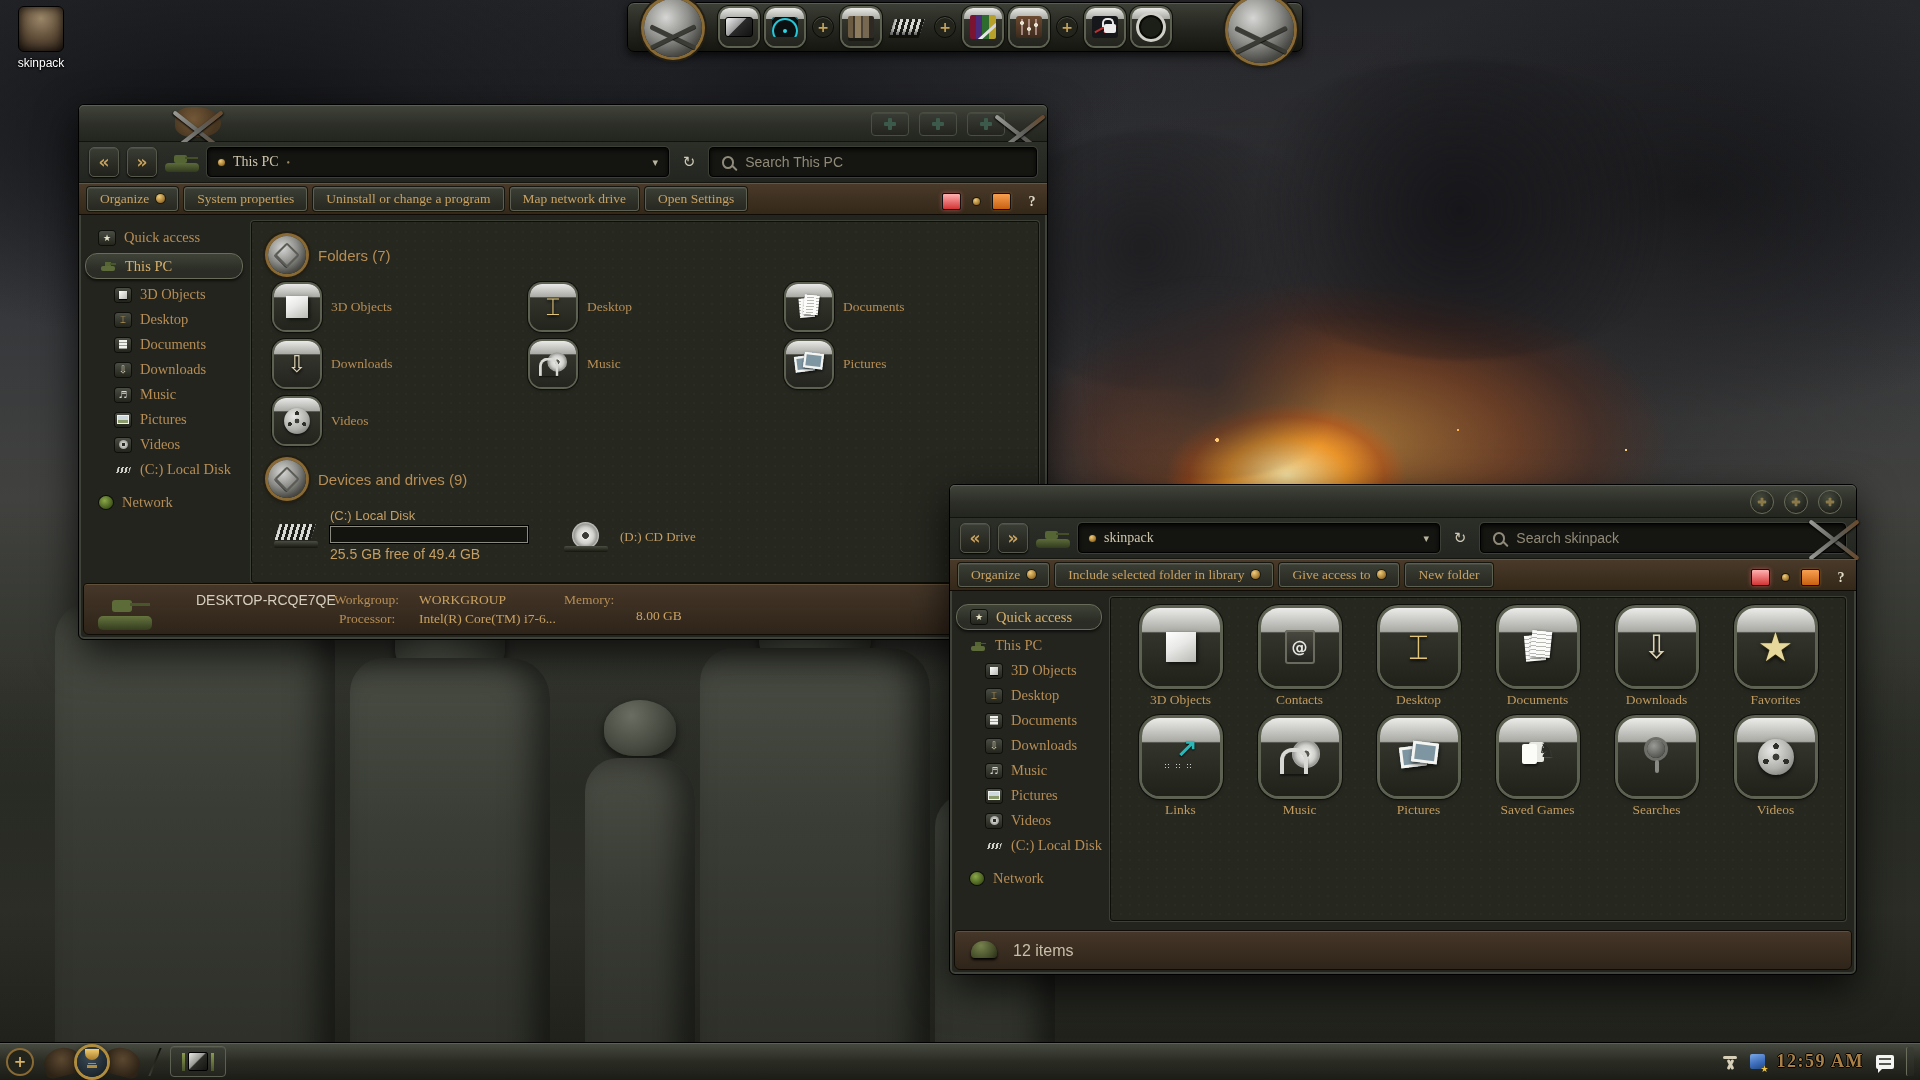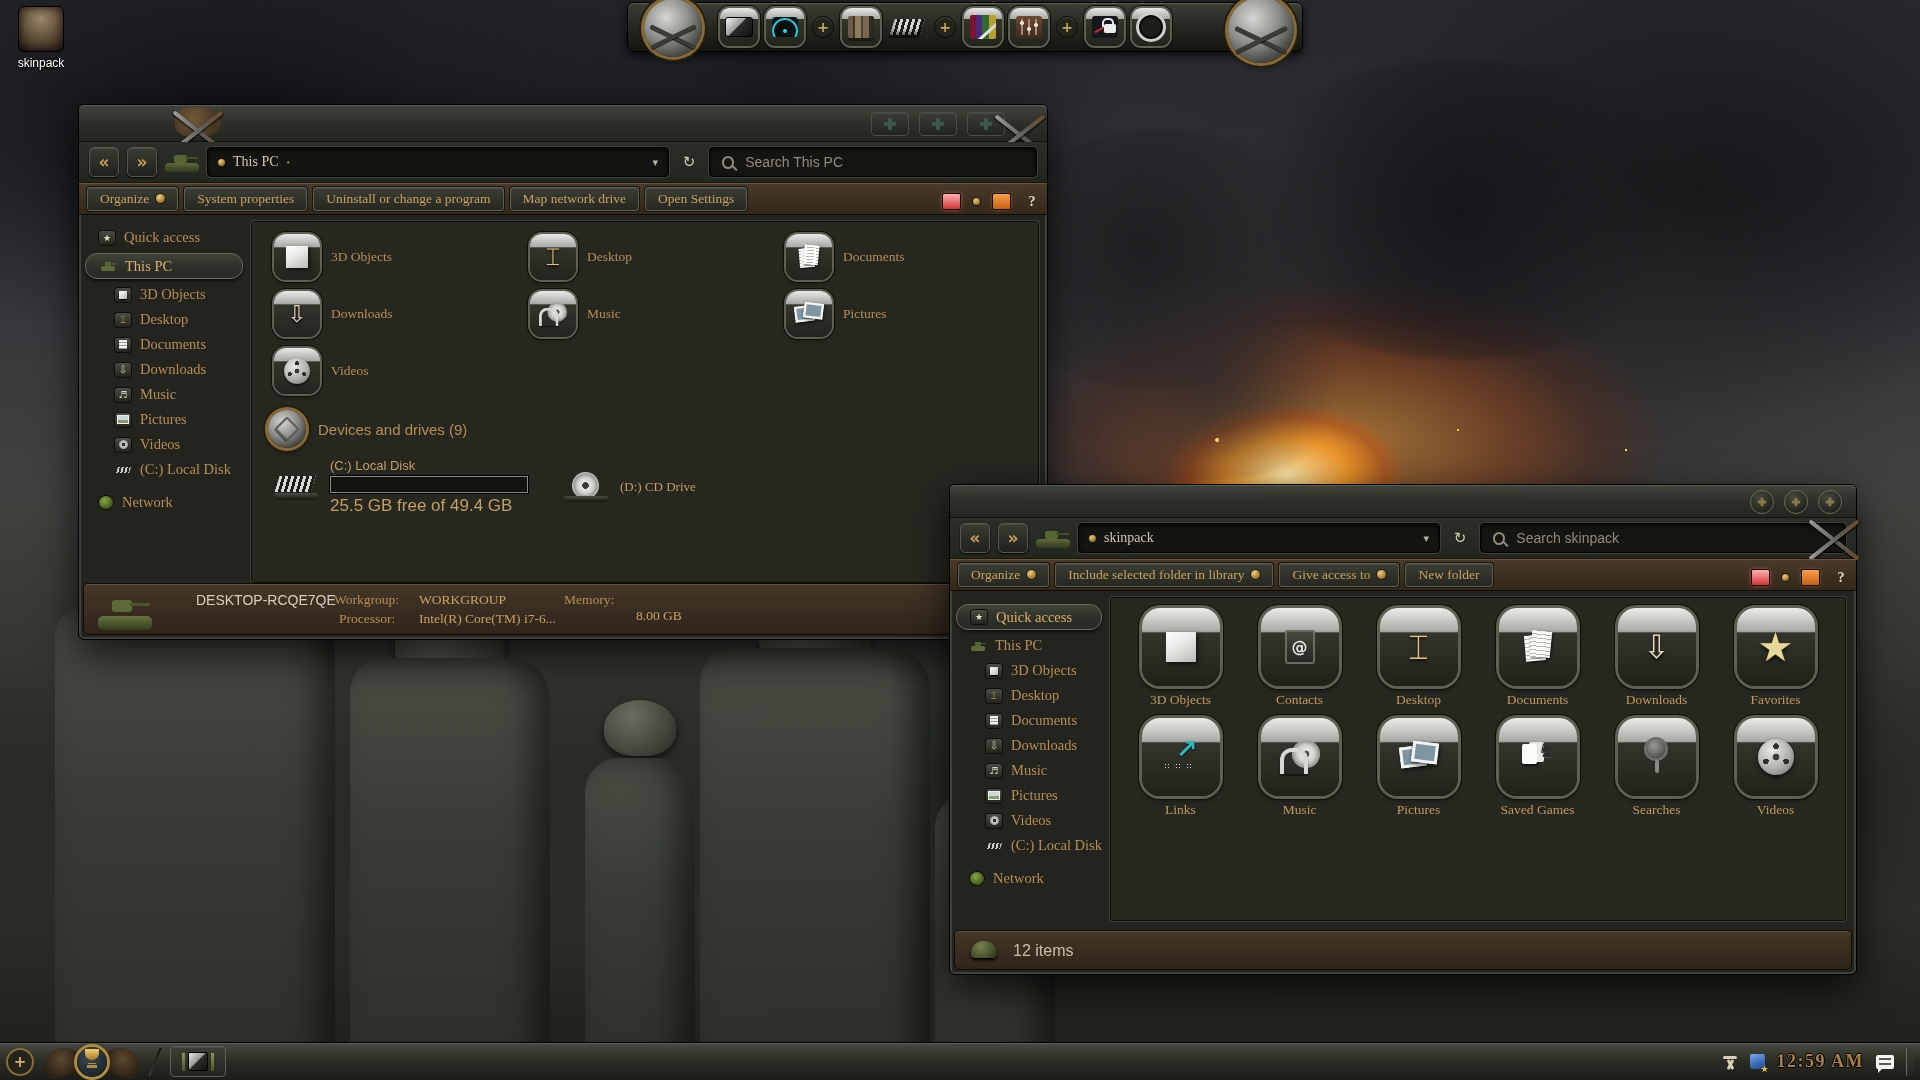--- a/index.html
+++ b/index.html
@@ -204,21 +204,21 @@
   .tile{display:flex;align-items:center;gap:11px;}
   .tico{width:46px;height:46px;border-radius:12px;flex:0 0 auto;}
   .tlabel{color:#b68d55;font-size:13.5px;}
 
   .devrow{display:flex;align-items:flex-start;gap:36px;margin-left:6px;}
   .dtile{display:flex;align-items:center;gap:12px;}
   .dinfo{display:flex;flex-direction:column;gap:3px;font-family:"Liberation Sans",sans-serif;}
   .dlabel{color:#c59e63;font-size:13px;}
   .pbar{width:196px;height:15px;background:#131410;border:1px solid #8a8a80;box-shadow:0 0 0 1px #000;position:relative;}
   .pfill{height:100%;background:repeating-linear-gradient(180deg,#ef9a1e 0 3px,#35230a 3px 5px);}
-  .dfree{color:#c59e63;font-size:17px;}
+  .dfree{color:#c59e63;font-size:14px;}
   .ramp-ic{width:44px;height:30px;position:relative;}
   .ramp-ic::before{content:"";position:absolute;left:3px;top:4px;width:36px;height:16px;transform:skewX(-18deg);
     background:repeating-linear-gradient(90deg,#d8d8d4 0 3px,#1c1c18 3px 6px);}
   .ramp-ic::after{content:"";position:absolute;left:0;bottom:2px;width:44px;height:7px;border-radius:2px;background:linear-gradient(180deg,#4a4d42,#15160f);}
   .cd-ic{width:44px;height:30px;position:relative;}
   .cd-ic::before{content:"";position:absolute;left:8px;top:0;width:27px;height:27px;border-radius:50%;
     background:radial-gradient(circle,#3a3a36 16%,#e8e8e6 19%,#cfcfcb 42%,#9a9a96 60%,#dcdcd8 75%,#8a8a86 100%);}
   .cd-ic::after{content:"";position:absolute;left:0;bottom:0;width:44px;height:6px;border-radius:2px;background:linear-gradient(180deg,#4a4d42,#15160f);}
 
   .statusbar{position:absolute;left:4px;right:4px;bottom:4px;border-radius:4px 4px 6px 6px;
@@ -518,20 +518,24 @@
           <span class="si si-disk"></span>
           <span>(C:) Local Disk</span>
         </div>
       <div class="side-item" style="margin-top:8px;">
           <span class="si si-net"></span>
           <span>Network</span>
         </div>
     </div>
 
     <div class="contentpanel">
+      <div class="grouphdr">
+        <span class="emblem medal"></span>
+        <span>Folders (7)</span>
+      </div>
       <div class="tilegrid">
         <div class="tile">
             <span class="tico metaltile">
               <span class="ia-cube small"></span>
             </span>
             <span class="tlabel">3D Objects</span>
           </div>
         <div class="tile">
             <span class="tico metaltile">
               <span class="ia-desk small glyph">⌶</span>

